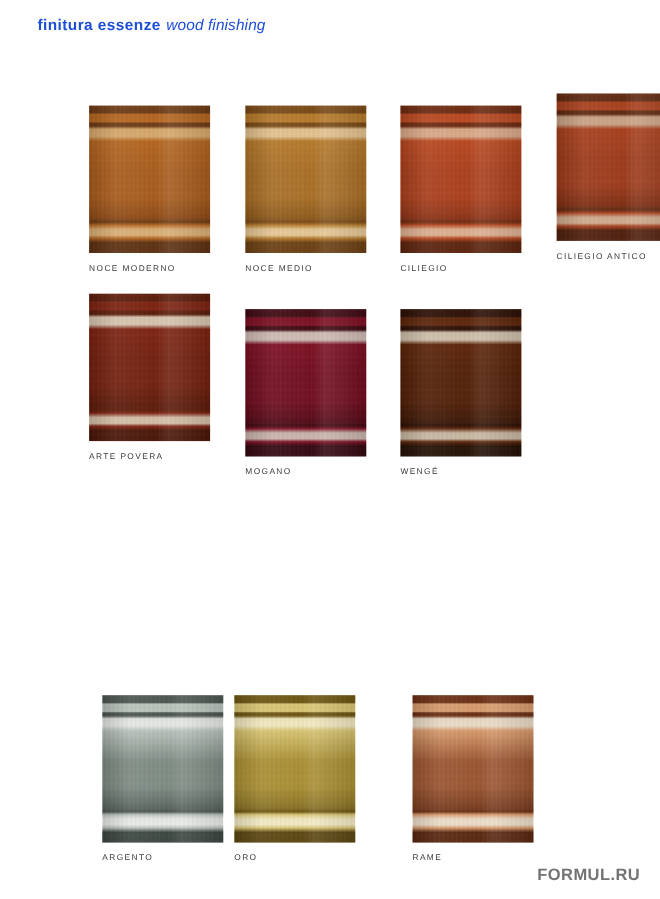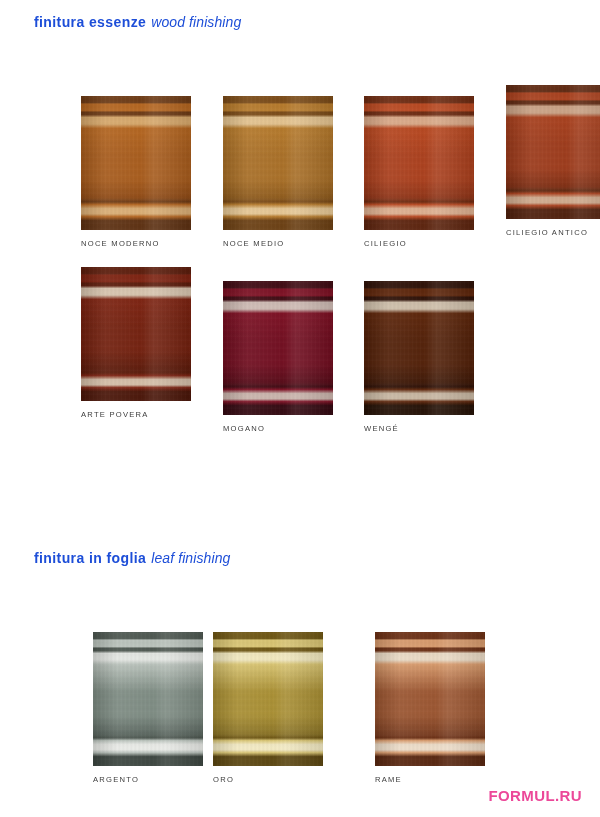--- a/index.html
+++ b/index.html
@@ -91,21 +91,21 @@
   }
 
   
   #watermark {
     position: absolute;
     right: 18px;
     top: 787px;
     font-size: 15px;
     font-weight: bold;
     letter-spacing: 0.4px;
-    color: #ec4899;
+    color: #737373;
     white-space: nowrap;
   }
 </style>
 </head>
 <body>
 
 <div class="page">
 
   <div class="section-heading" id="heading-wood">
     <span class="it-title">finitura essenze</span><span class="en-title">wood finishing</span>
@@ -160,23 +160,20 @@
   </div>
 
   <div class="swatch-cell" style="left:321px; top:281px;">
     <div class="swatch" id="sw-6" style="background: linear-gradient(rgb(45, 16, 6) 0%, rgb(45, 16, 6) 5%, rgb(92, 36, 9) 6%, rgb(92, 36, 9) 11%, rgb(45, 16, 6) 12%, rgb(45, 16, 6) 14%, rgb(205, 189, 168) 16%, rgb(205, 189, 168) 21%, rgb(92, 36, 9) 24%, rgb(82, 32, 8) 45%, rgb(82, 32, 8) 62%, rgb(61, 23, 6) 76%, rgb(45, 16, 6) 79%, rgb(92, 36, 9) 81%, rgb(199, 182, 161) 84%, rgb(199, 182, 161) 88%, rgb(92, 36, 9) 90%, rgb(36, 16, 5) 93%, rgb(36, 16, 5) 100%);">
       <div class="grain"></div>
       <div class="sheen"></div>
     </div>
     <div class="swatch-label">WENGÉ</div>
   </div>
 
-  <div class="section-heading" id="heading-leaf">
-    <span class="it-title">finitura in foglia</span><span class="en-title">leaf finishing</span>
-  </div>
 
   <div class="swatch-cell" style="left:38px; top:632px;margin-left:12px;">
     <div class="swatch" id="sw-7" style="background: linear-gradient(rgb(77, 87, 80) 0%, rgb(77, 87, 80) 5%, rgb(185, 194, 187) 6%, rgb(185, 194, 187) 11%, rgb(77, 87, 80) 12%, rgb(77, 87, 80) 14%, rgb(227, 230, 226) 16%, rgb(227, 230, 226) 21%, rgb(185, 194, 187) 24%, rgb(126, 140, 131) 45%, rgb(126, 140, 131) 62%, rgb(91, 103, 96) 76%, rgb(77, 87, 80) 79%, rgb(185, 194, 187) 81%, rgb(232, 234, 230) 84%, rgb(232, 234, 230) 88%, rgb(185, 194, 187) 90%, rgb(60, 70, 64) 93%, rgb(60, 70, 64) 100%);">
       <div class="grain"></div>
       <div class="sheen"></div>
     </div>
     <div class="swatch-label">ARGENTO</div>
   </div>
 
   <div class="swatch-cell" style="left:170px; top:632px;">

